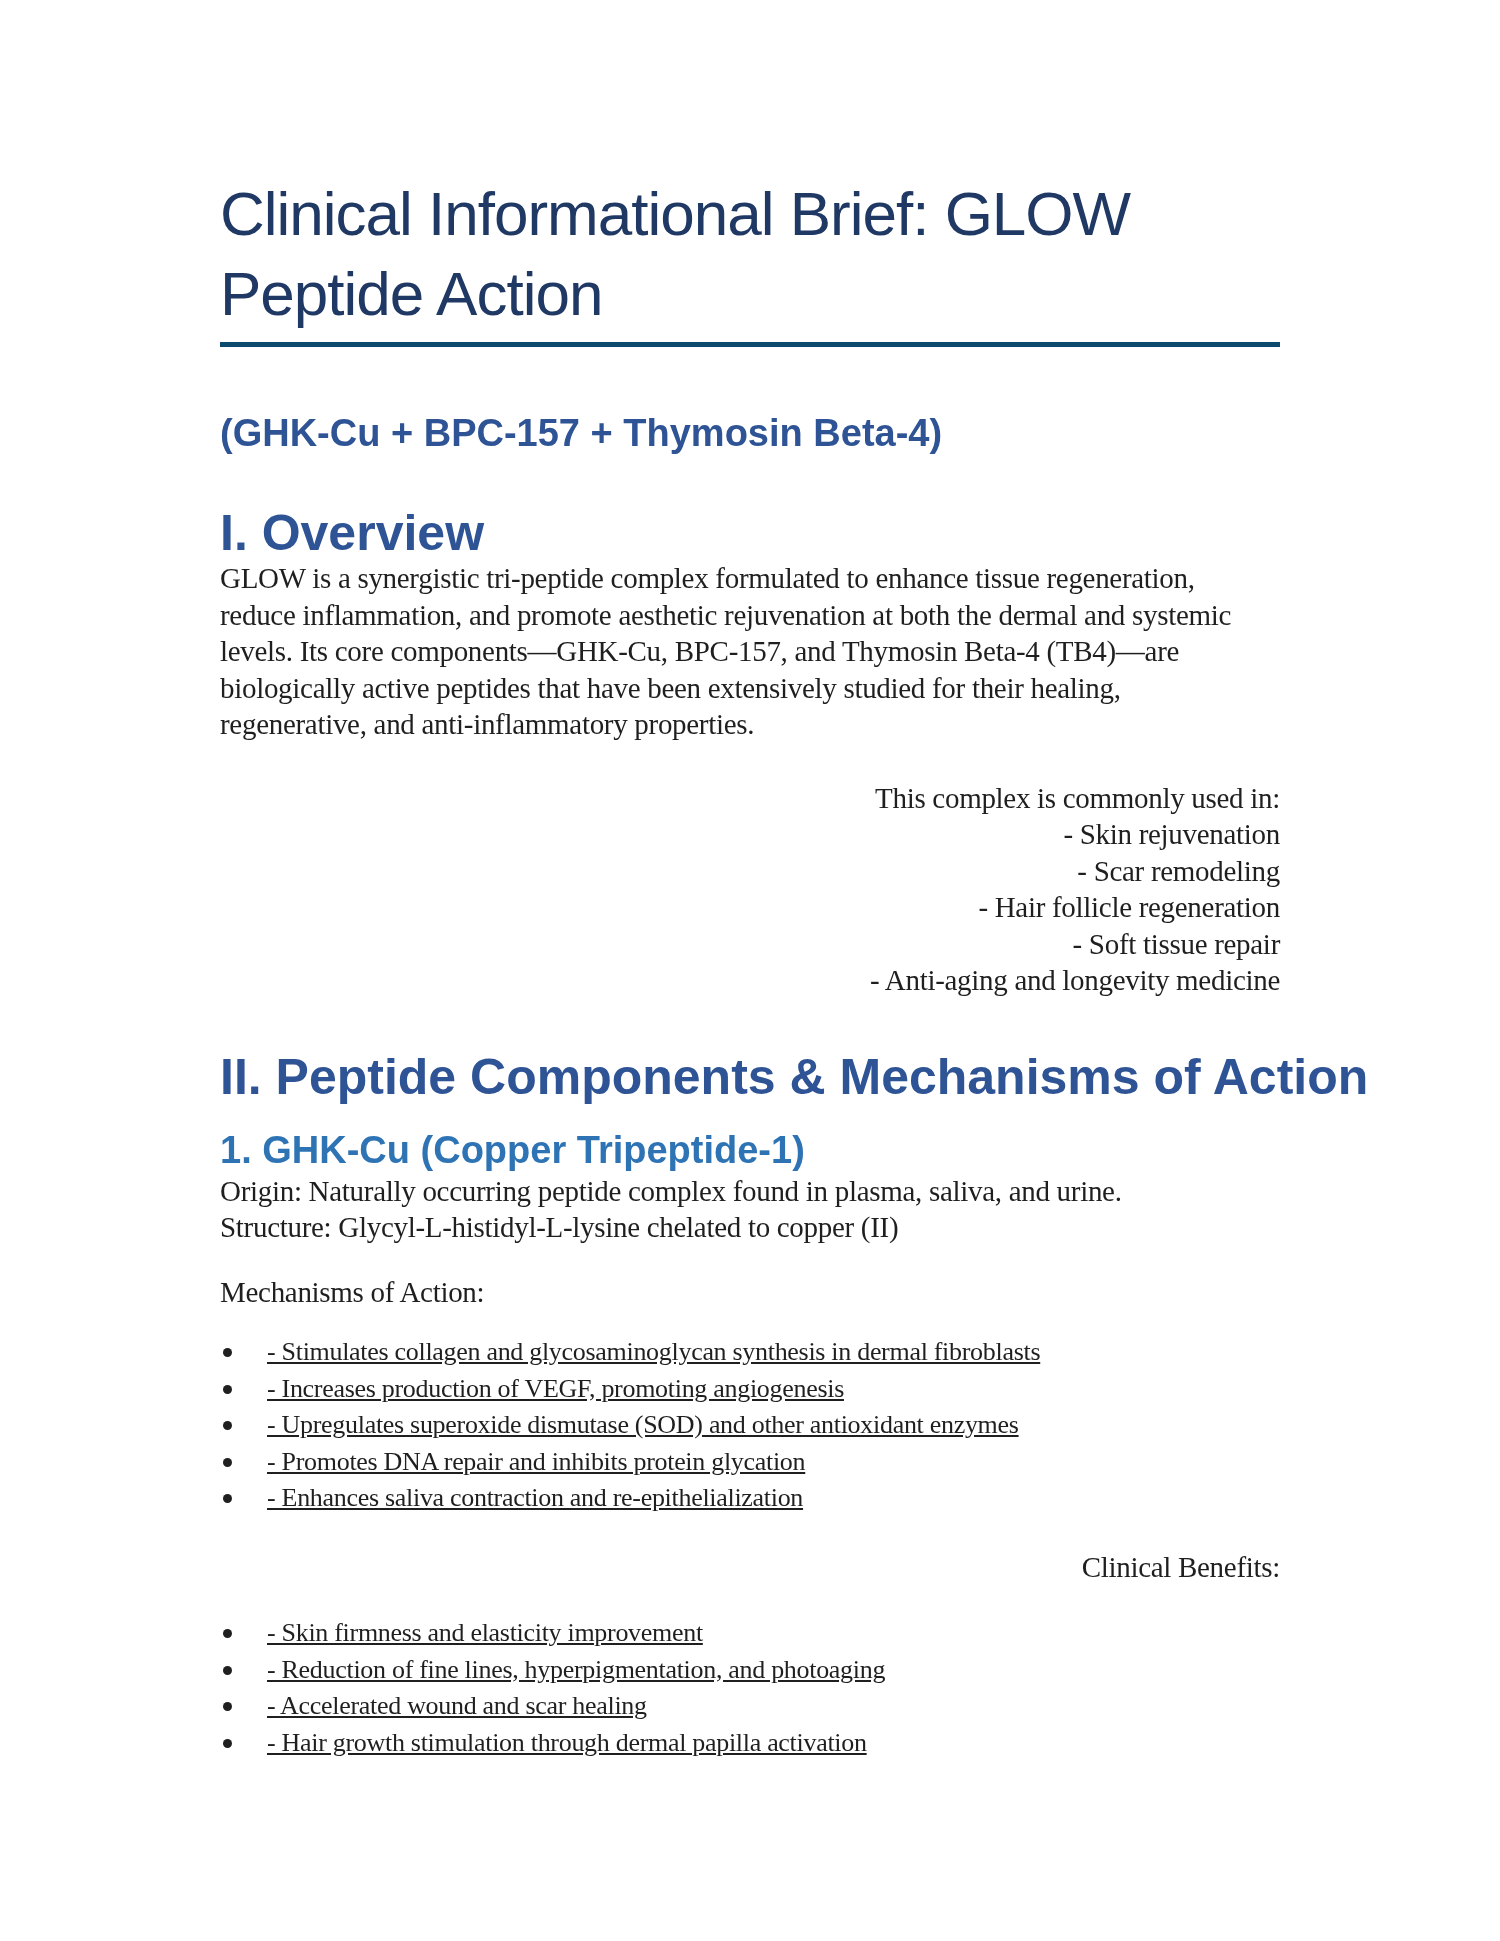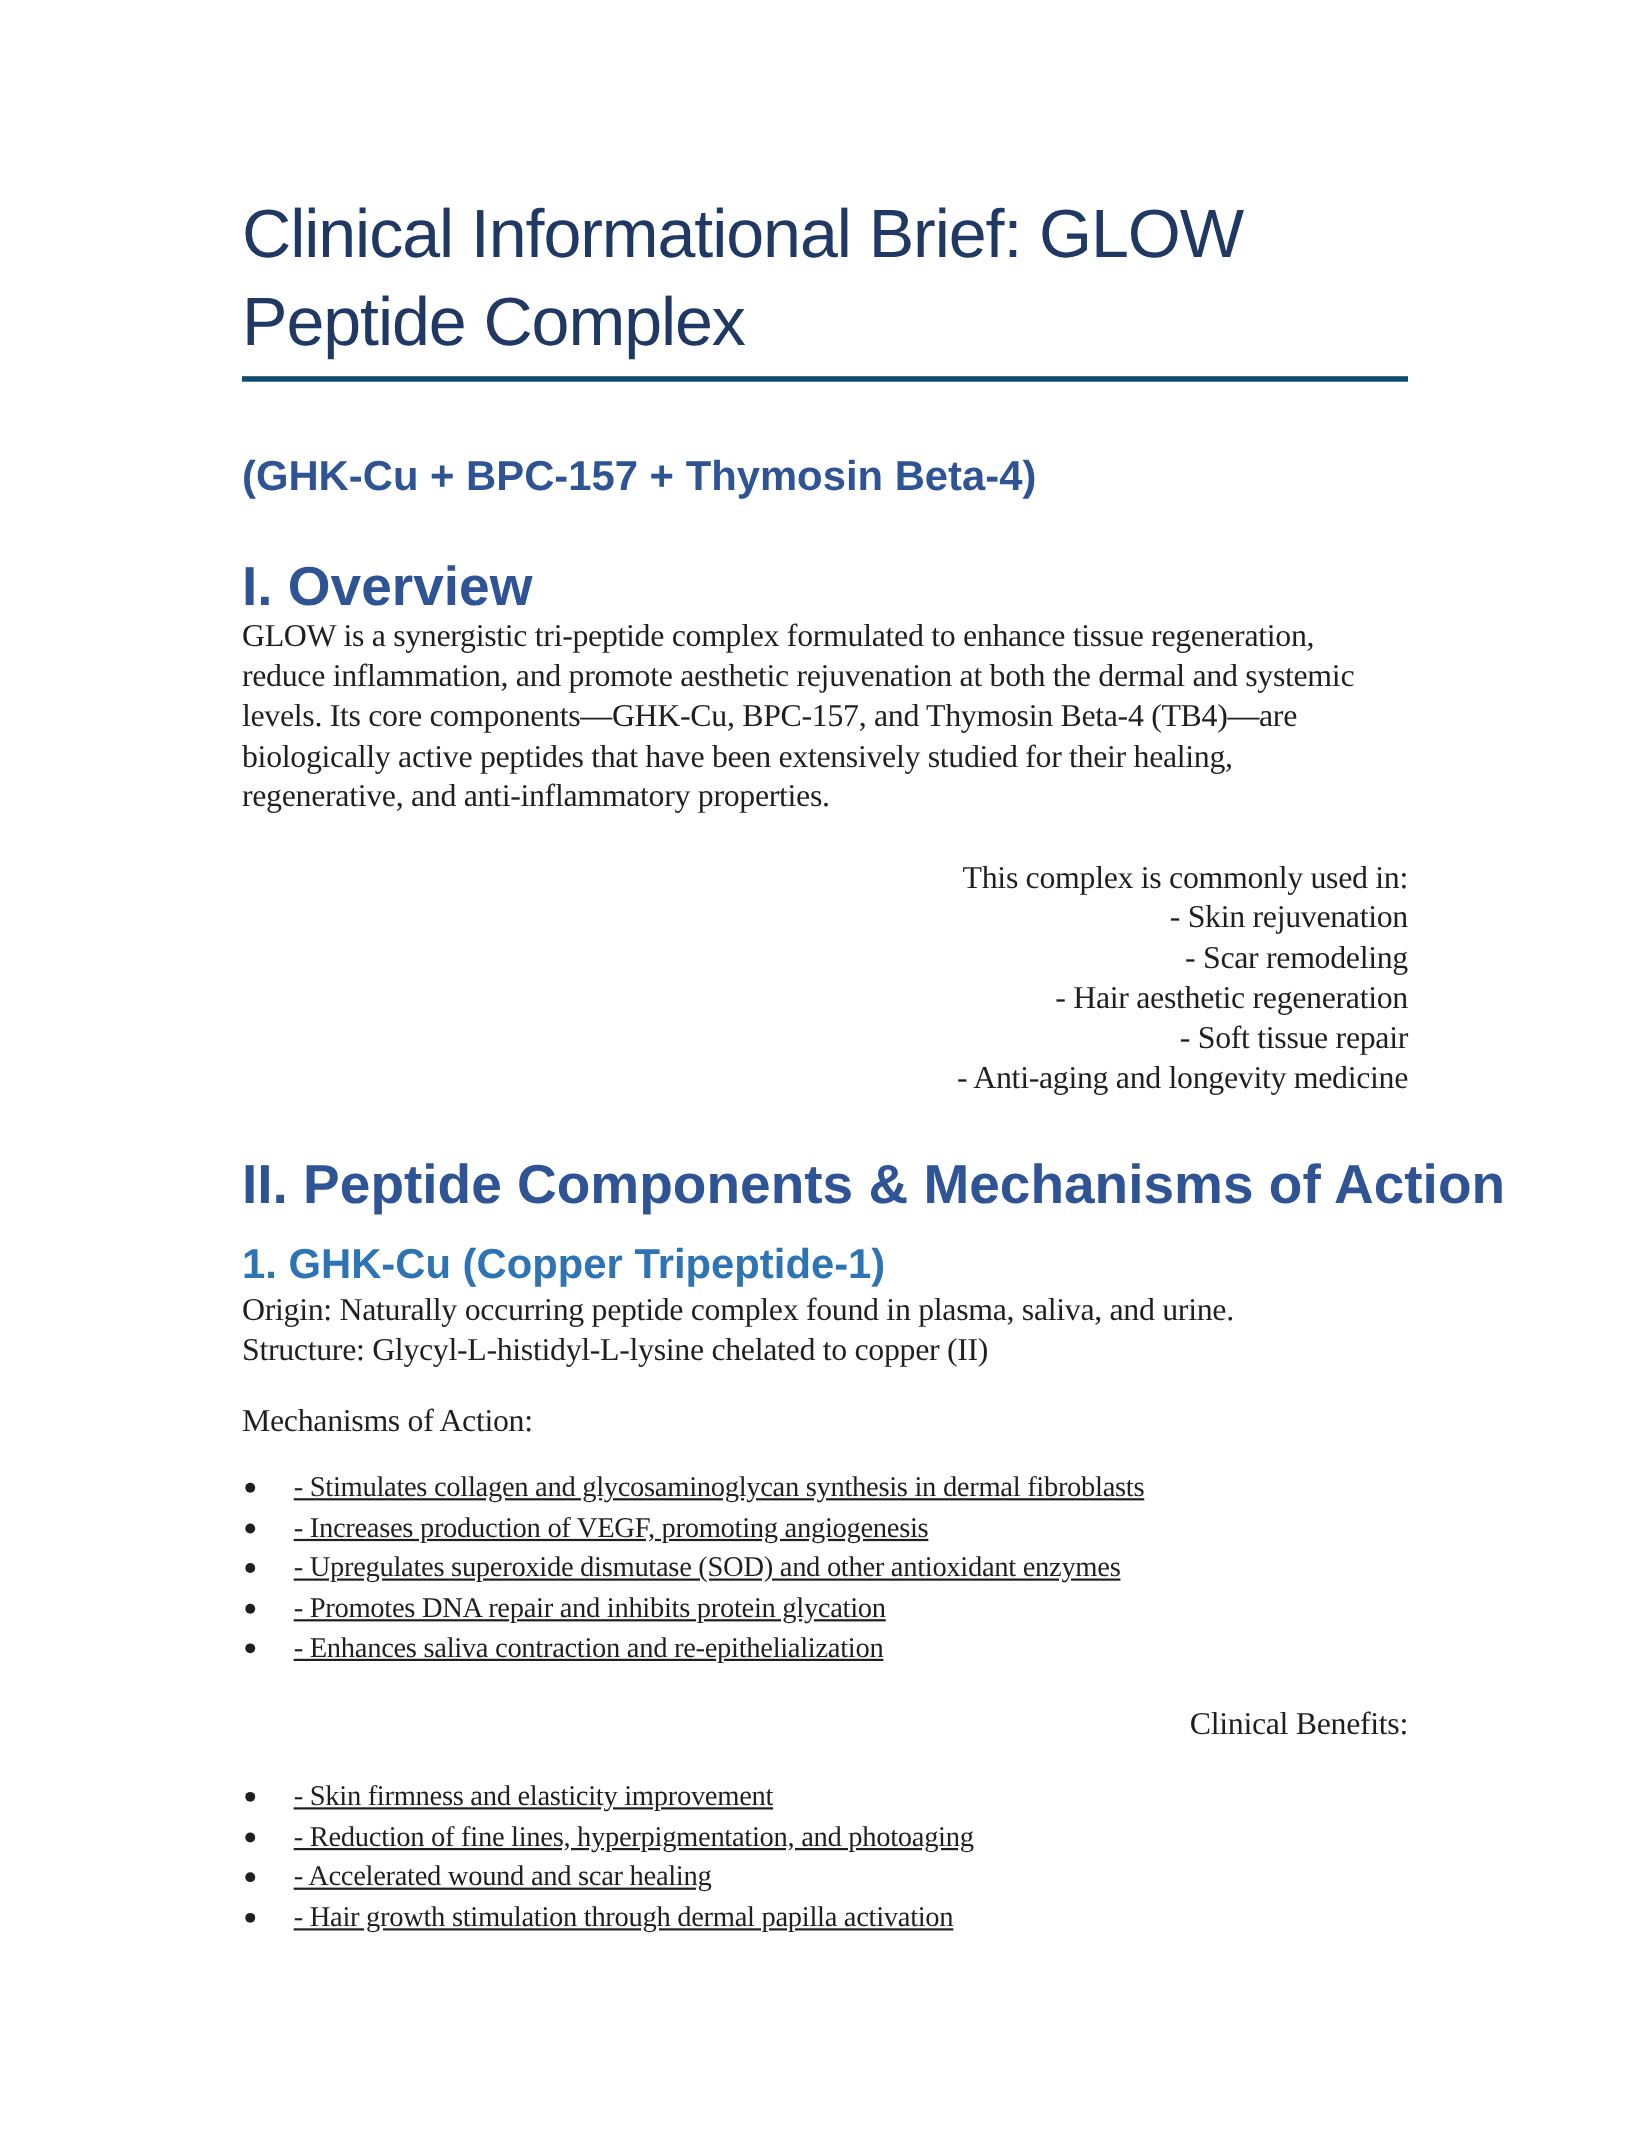--- a/index.html
+++ b/index.html
@@ -101,40 +101,40 @@
     background: #1f1f1f;
   }
 </style>
 </head>
 <body>
 
 <div class="page-content">
 
   <div class="doc-title">
     <div class="line">Clinical Informational Brief: GLOW</div>
-    <div class="line">Peptide Complex</div>
+    <div class="line">Peptide Action</div>
   </div>
 
   <div class="doc-subtitle">(GHK-Cu + BPC-157 + Thymosin Beta-4)</div>
 
   <div class="h1">I. Overview</div>
 
   <div class="body-block para">
     <div class="line">GLOW is a synergistic tri-peptide complex formulated to enhance tissue regeneration,</div>
     <div class="line">reduce inflammation, and promote aesthetic rejuvenation at both the dermal and systemic</div>
     <div class="line">levels. Its core components—GHK-Cu, BPC-157, and Thymosin Beta-4 (TB4)—are</div>
     <div class="line">biologically active peptides that have been extensively studied for their healing,</div>
     <div class="line">regenerative, and anti-inflammatory properties.</div>
   </div>
 
   <div class="body-block uses-block">
     <div class="line">This complex is commonly used in:</div>
     <div class="line">- Skin rejuvenation</div>
     <div class="line">- Scar remodeling</div>
-    <div class="line">- Hair aesthetic regeneration</div>
+    <div class="line">- Hair follicle regeneration</div>
     <div class="line">- Soft tissue repair</div>
     <div class="line">- Anti-aging and longevity medicine</div>
   </div>
 
   <div class="h1 second">II. Peptide Components &amp; Mechanisms of Action</div>
 
   <div class="h2">1. GHK-Cu (Copper Tripeptide-1)</div>
 
   <div class="body-block pair-block">
     <div class="line">Origin: Naturally occurring peptide complex found in plasma, saliva, and urine.</div>

